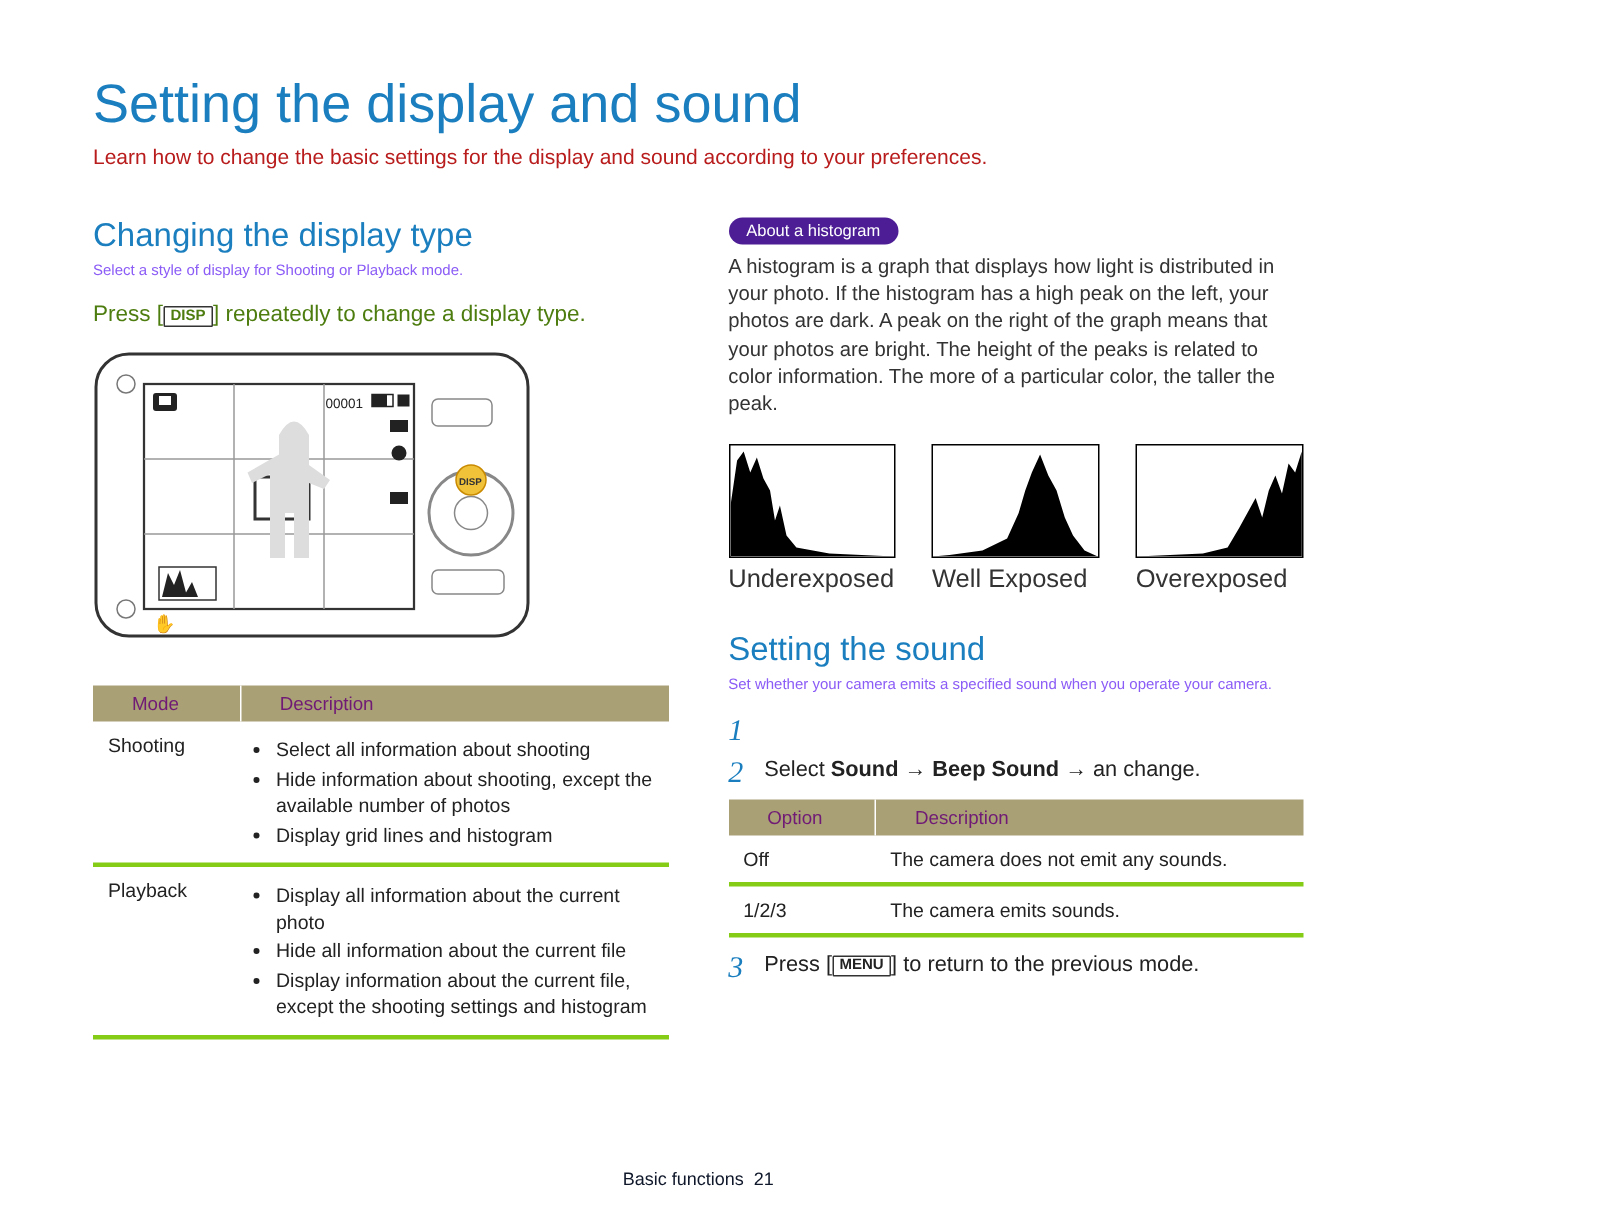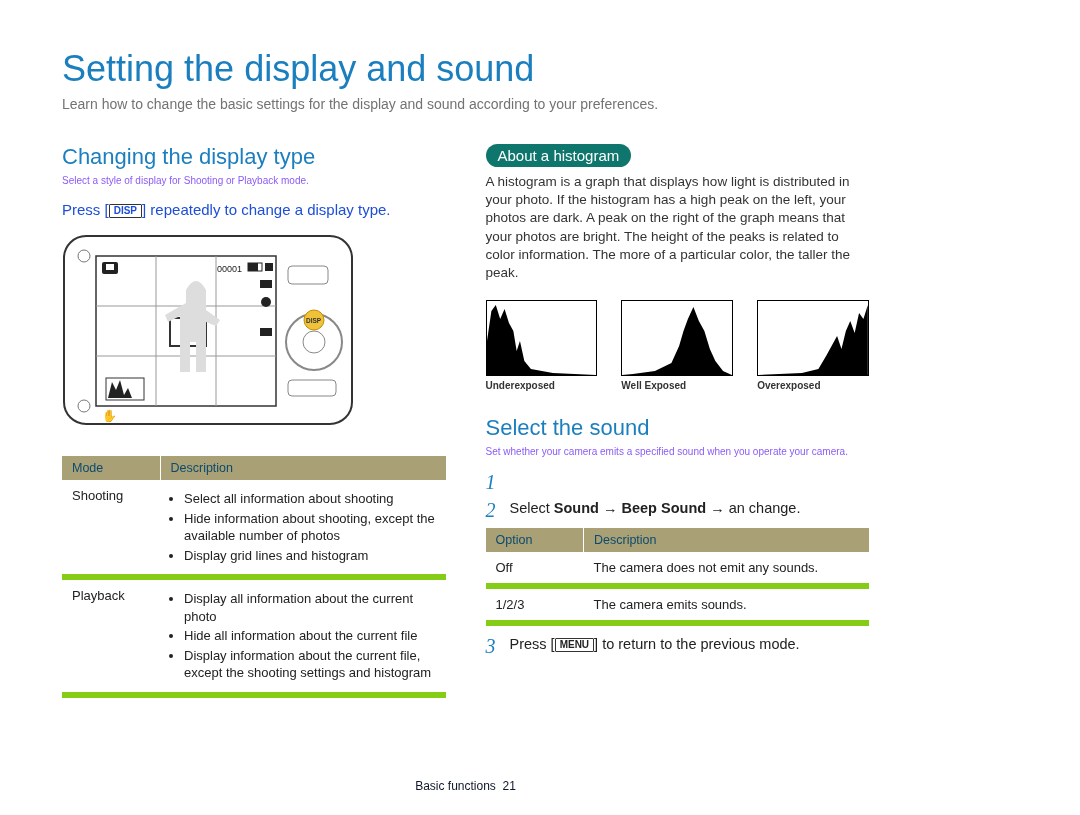--- a/index.html
+++ b/index.html
@@ -1,35 +1,35 @@
 <!DOCTYPE html>
 <html><head>
 <meta charset="utf-8">
 <style>
 html,body{margin:0;padding:0;background:#fff;font-family:"Helvetica Neue",Arial,sans-serif;color:#222;font-weight:300}
 .page{width:931px;height:815px;box-sizing:border-box;padding:48px 62px 20px 62px;position:relative}
 h1.title{font-size:36px;font-weight:400;color:#1b7fbf;margin:0 0 6px 0;letter-spacing:0px;font-stretch:condensed}
-.intro{font-size:14px;color:#737373;margin:0 0 32px 0;font-weight:300}
+.intro{font-size:14px;color:#b91c1c;margin:0 0 32px 0;font-weight:300}
 .cols{display:flex;gap:40px}
 .col{flex:1;min-width:0}
 h2.sect{font-size:22px;font-weight:400;color:#1b7fbf;margin:0 0 4px 0}
 .sub{font-size:10px;color:#8b5cf6;margin:0 0 14px 0;line-height:1.3;font-weight:300}
-.instr{font-size:15px;color:#1d4ed8;margin:0 0 12px 0;font-weight:400}
+.instr{font-size:15px;color:#4d7c0f;margin:0 0 12px 0;font-weight:400}
 .keycap{display:inline-block;border:1px solid #333;padding:1px 4px;font-size:10px;font-weight:700;line-height:1;vertical-align:1px;border-radius:1px}
 .cam-wrap{margin:8px 0 22px 0}
-.pill{display:inline-block;background:#0f766e;color:#fff;border-radius:12px;padding:3px 12px;font-size:15px;font-weight:400;margin:0 0 6px 0}
+.pill{display:inline-block;background:#4c1d95;color:#fff;border-radius:12px;padding:3px 12px;font-size:11px;font-weight:400;margin:0 0 6px 0}
 .hist-body{font-size:13.5px;color:#333;line-height:1.35;margin-bottom:18px;font-weight:300}
 .hist-row{display:flex;gap:24px;margin-bottom:6px}
 .hist-cell{flex:1}
 .hist-box{border:1.5px solid #000;height:74px;position:relative;overflow:hidden;background:#fff}
-.hist-cap{font-size:10px;color:#333;margin-top:4px;font-weight:700}
+.hist-cap{font-size:17px;color:#333;margin-top:4px;font-weight:400}
 table.opt{width:100%;border-collapse:collapse;font-size:13px;margin-bottom:10px}
-table.opt thead th{background:#a9a076;color:#0c4a6e;font-weight:400;text-align:left;padding:5px 10px;font-size:12.5px}
+table.opt thead th{background:#a9a076;color:#701a75;font-weight:400;text-align:left;padding:5px 26px;font-size:12.5px}
 table.opt thead th:first-child{border-right:1px solid #fff}
-table.opt tbody td{border-bottom:6px solid #84cc16;padding:8px 10px;vertical-align:top;font-weight:300}
+table.opt tbody td{border-bottom:3px solid #84cc16;padding:8px 10px;vertical-align:top;font-weight:300}
 table.opt tbody td:first-child{font-weight:400;width:78px}
 ul.b{margin:0;padding:0 0 0 14px}
 ul.b li{margin:2px 0;font-size:13px;line-height:1.35}
 ol.steps{list-style:none;margin:10px 0 0 0;padding:0}
 ol.steps li{display:flex;align-items:flex-start;gap:10px;margin-bottom:8px;font-size:14.5px}
 .stepnum{color:#1b7fbf;font-style:italic;font-family:"Times New Roman",serif;font-size:20px;line-height:1;min-width:14px}
 .footer{position:absolute;bottom:22px;left:0;right:0;text-align:center;font-size:12px;color:#0f172a;font-weight:300}
 .fb{font-weight:700}
 .svgfill{fill:#000}
 </style>
@@ -140,21 +140,21 @@
           <div class="hist-cap">Well Exposed</div>
         </div>
         <div class="hist-cell">
           <div class="hist-box"><svg width="100%" height="100%" viewBox="0 0 100 74" preserveAspectRatio="none">
                 <path class="svgfill" d="M0 74 L40 72 L55 68 L62 55 L67 45 L72 35 L76 48 L80 30 L84 20 L88 32 L92 12 L96 18 L100 4 L100 74 Z"></path>
               </svg></div>
           <div class="hist-cap">Overexposed</div>
         </div>
       </div>
 
-      <h2 class="sect" style="margin-top:24px">Select the sound</h2>
+      <h2 class="sect" style="margin-top:24px">Setting the sound</h2>
       <p class="sub">Set whether your camera emits a specified sound when you operate your camera.</p>
 
       <ol class="steps">
         <li>
           <span class="stepnum">1</span>
         </li>
         <li>
           <span class="stepnum">2</span>
           <span><span>Select </span><span class="fb">Sound</span><span> → </span><span class="fb">Beep Sound</span><span> → an change.</span></span>
         </li>

